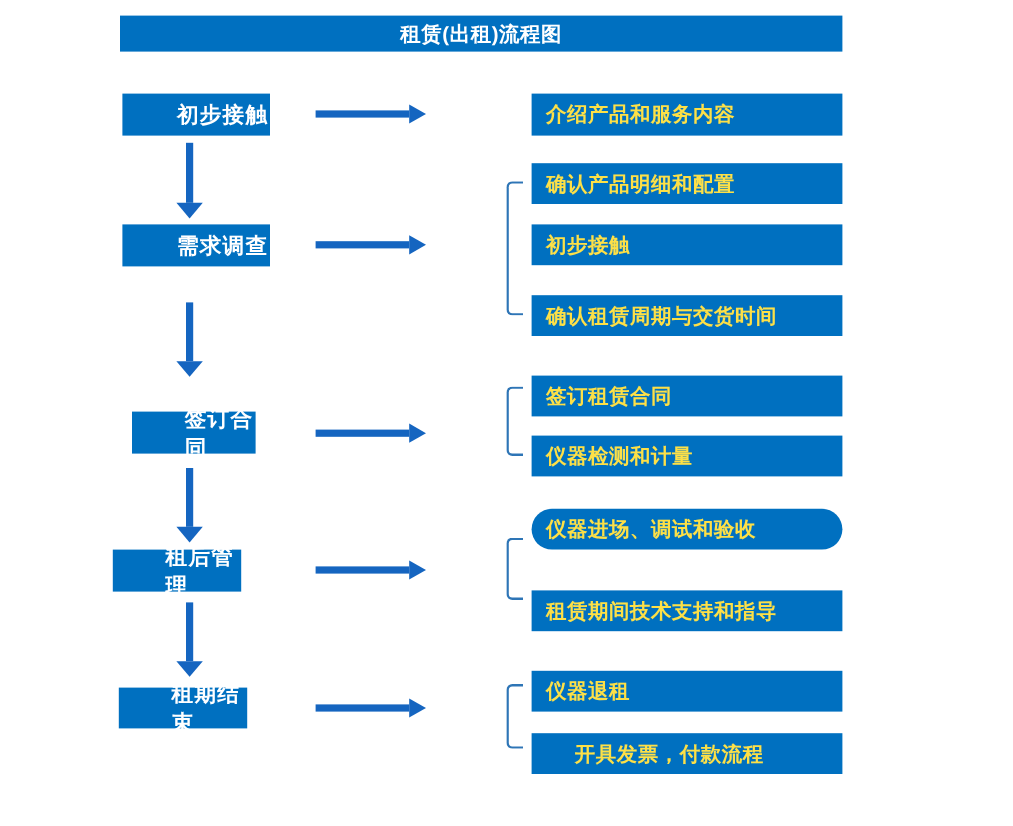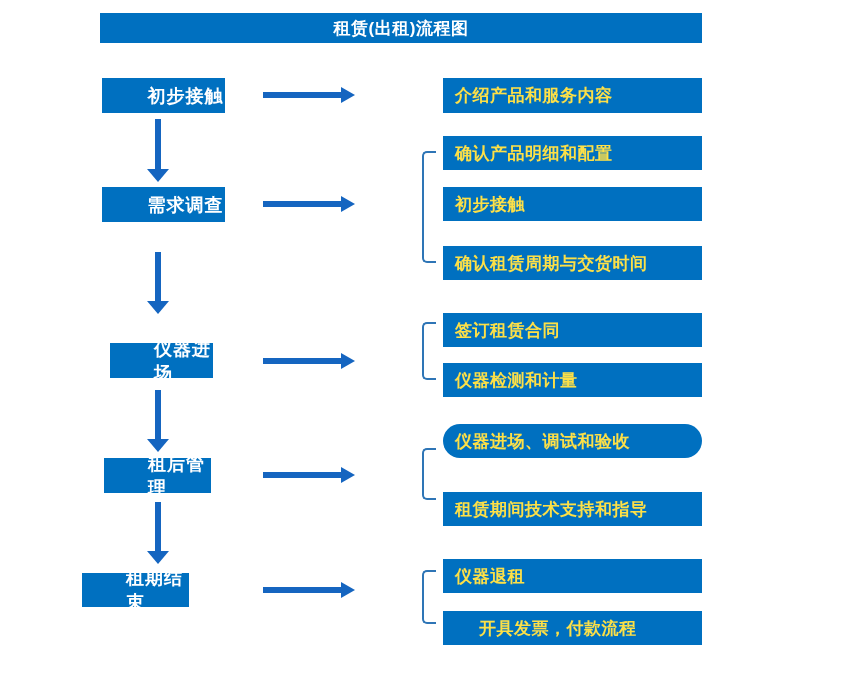--- a/index.html
+++ b/index.html
@@ -56,23 +56,23 @@
 </style>
 </head>
 <body>
 
 <div class="canvas">
 
   <div class="title-bar">租赁(出租)流程图</div>
 
   <div class="lbox" style="left:102px;top:78px;width:123px;height:35px;">初步接触</div>
   <div class="lbox" style="left:102px;top:187px;width:123px;height:35px;text-align:right;">需求调查</div>
-  <div class="lbox" style="left:110px;top:343px;width:103px;height:35px;">仪器进场</div>
-  <div class="lbox" style="left:104px;top:458px;width:107px;height:35px;">租后管理</div>
-  <div class="lbox" style="left:82px;top:573px;width:107px;height:34px;">租期结束</div>
+  <div class="lbox" style="left:110px;top:343px;width:103px;height:35px;">签订合同</div>
+  <div class="lbox" style="left:94px;top:458px;width:107px;height:35px;">租后管理</div>
+  <div class="lbox" style="left:99px;top:573px;width:107px;height:34px;">租期结束</div>
 
   <div class="rbox" style="top:78px;height:35px;">介绍产品和服务内容</div>
 
   <div class="rbox" style="top:136px;">确认产品明细和配置</div>
   <div class="rbox" style="top:187px;">初步接触</div>
   <div class="rbox" style="top:246px;">确认租赁周期与交货时间</div>
 
   <div class="rbox" style="top:313px;">签订租赁合同</div>
   <div class="rbox" style="top:363px;">仪器检测和计量</div>
 

